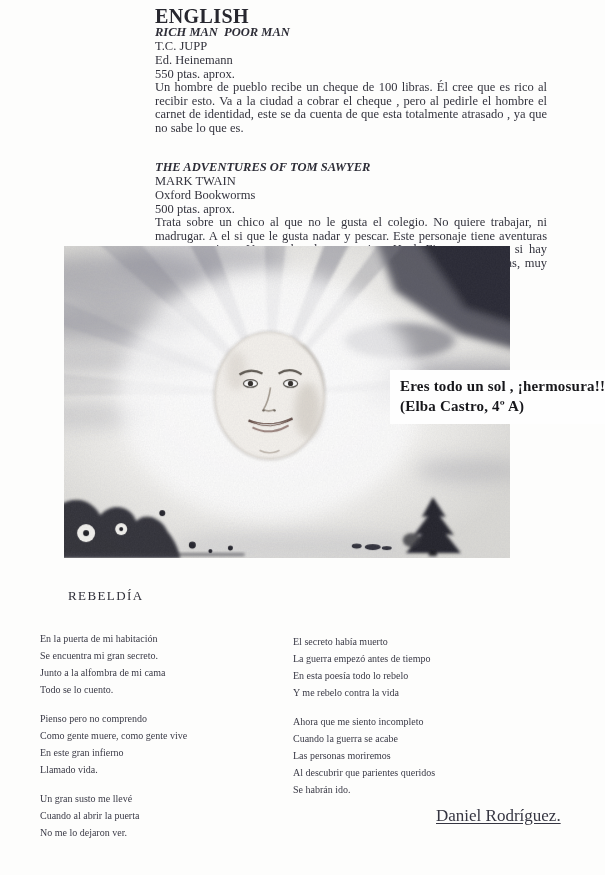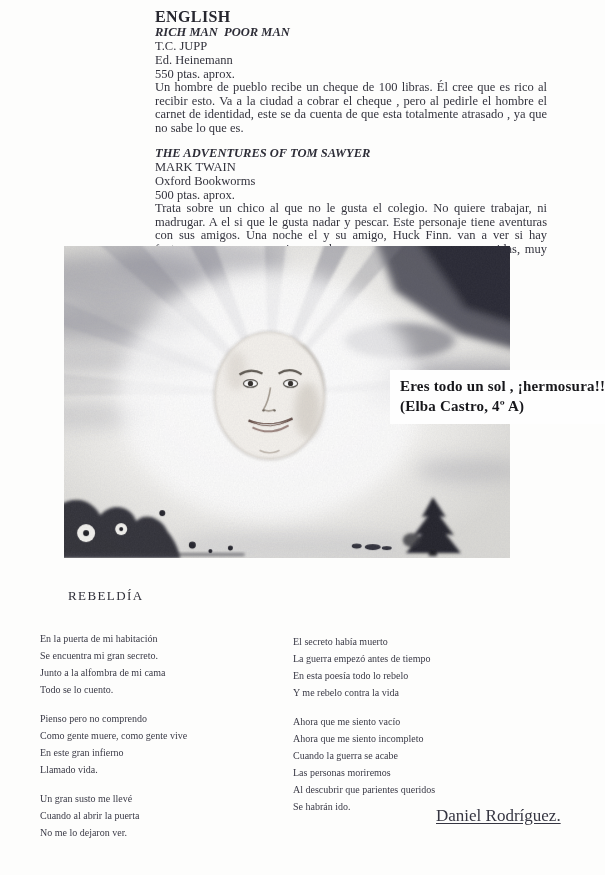--- a/index.html
+++ b/index.html
@@ -3,28 +3,28 @@
 <meta charset="utf-8">
 <style>
   html,body{margin:0;padding:0;background:#ffffff;}
   .page{
     position:relative;width:605px;height:875px;background:#fdfdfc;
     font-family:"Liberation Serif", serif;color:#34343e;overflow:hidden;
   }
 
   
   .english{position:absolute;left:155px;top:8px;width:392px;font-size:12.5px;line-height:13.5px;}
-  .english-heading{font-size:16px;line-height:17px;font-weight:bold;color:#27272f;letter-spacing:.4px;}
+  .english-heading{font-size:20px;line-height:17px;font-weight:bold;color:#27272f;letter-spacing:.4px;}
   .book-title{font-weight:bold;font-style:italic;line-height:14px;white-space:pre-wrap;color:#2d2d37;}
   .book-author{line-height:14px;}
   .pub-line{display:flex;line-height:14px;flex-direction:column;}
   .pub-w1{width:131px;}
   .pub-w2{width:161px;}
   .book-desc{margin:0;text-align:justify;}
-  .book2{margin-top:11px;}
+  .book2{margin-top:25px;}
 
   
   .figure{position:absolute;left:64px;top:246px;width:446px;height:312px;}
   .figure svg{width:100%;height:100%;display:block;}
   .caption{
     position:absolute;left:390px;top:370px;z-index:5;background:#fefefe;
     padding:7px 10px 8px 10px;font-weight:bold;font-size:15px;line-height:19.5px;
     color:#17171b;letter-spacing:.2px;white-space:nowrap;
   }
 
@@ -206,21 +206,20 @@
   </div>
 
   <div class="col col-right">
     <div class="stanza">
       <div>El secreto había muerto</div>
       <div>La guerra empezó antes de tiempo</div>
       <div>En esta poesía todo lo rebelo</div>
       <div>Y me rebelo contra la vida</div>
     </div>
     <div class="stanza">
-      <div>Ahora que me siento vacío</div>
       <div>Ahora que me siento incompleto</div>
       <div>Cuando la guerra se acabe</div>
       <div>Las personas moriremos</div>
       <div>Al descubrir que parientes queridos</div>
       <div>Se habrán ido.</div>
     </div>
   </div>
 
   <div class="signature">Daniel Rodríguez.</div>
 

